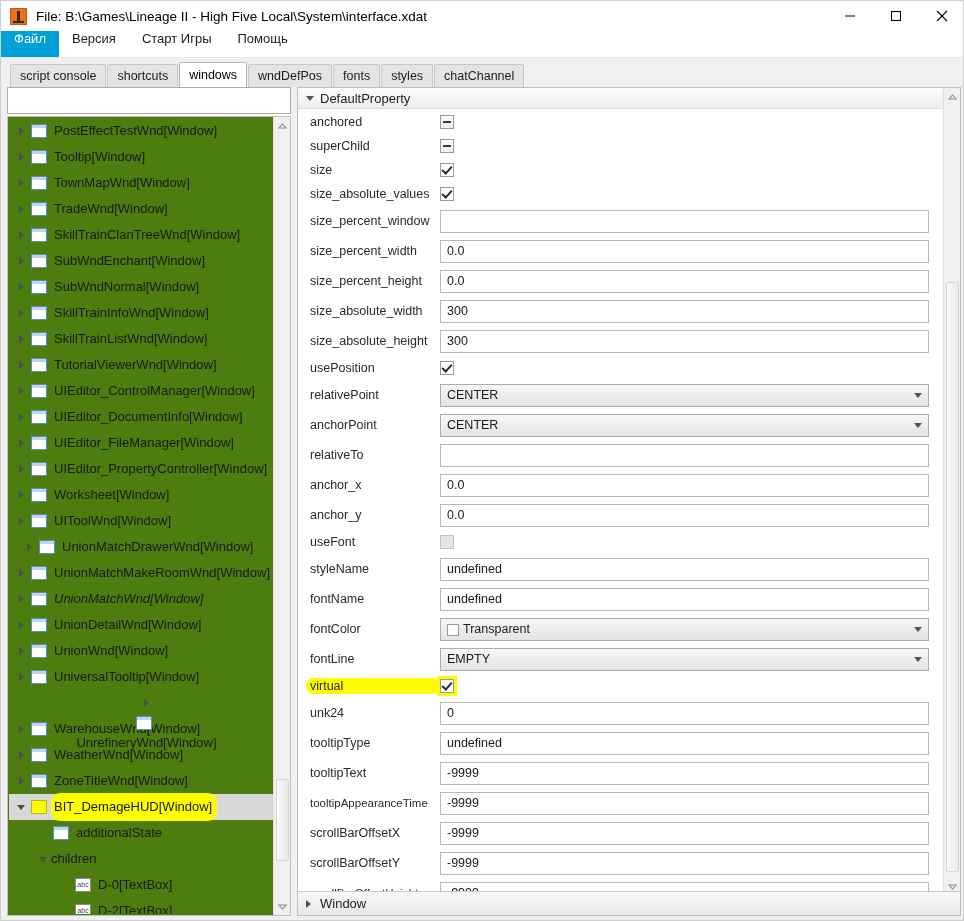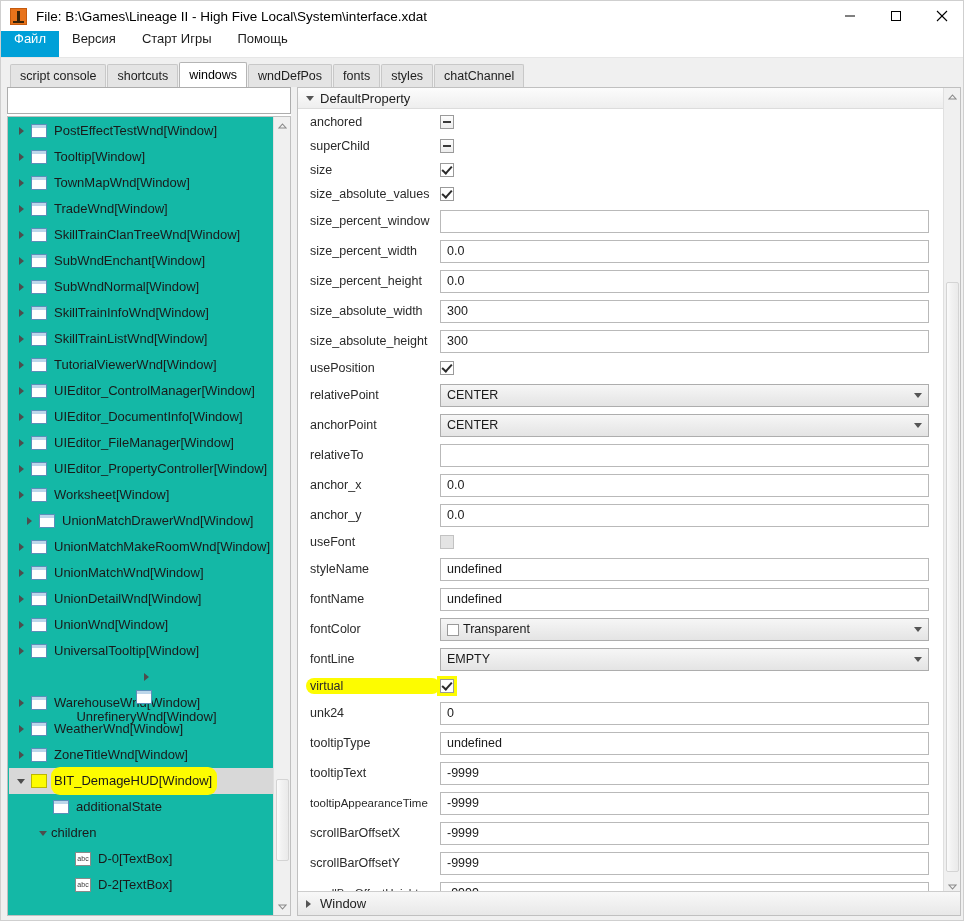--- a/index.html
+++ b/index.html
@@ -91,21 +91,21 @@
     position:absolute; left:0; top:0; width: 284px; height: 27px;
     background:#ffffff; border:1px solid #adadad;
   }
   .search-box input {
     width:100%; height:100%; border:none; outline:none;
     font-family: "Liberation Sans", sans-serif; font-size: 13px;
     padding: 0 6px; background: transparent; color:#000;
   }
   .tree-panel {
     position:absolute; left:0; top: 29px; width: 284px; height: 800px;
-    background:#14b8a6; border:1px solid #c0c0c0;
+    background:#4d7c0f; border:1px solid #c0c0c0;
     overflow: hidden;
   }
   .tree-viewport {
     position:absolute; left:1px; top:1px; width: 265px; height: 796px;
     overflow: hidden;
   }
   .tree-row {
     height: 26px; display:flex; align-items:center;
     font-size: 13px; color:#1a1a1a; white-space: nowrap;
     padding-left: 4px;
@@ -386,31 +386,36 @@
           <div class="tree-row" style="padding-left: 4px;">
             <span class="twisty collapsed"></span>
             <span class="ico ico-window"></span>
             <span class="tree-label">UIEditor_PropertyController[Window]</span>
           </div>
           <div class="tree-row" style="padding-left: 4px;">
             <span class="twisty collapsed"></span>
             <span class="ico ico-window"></span>
             <span class="tree-label">Worksheet[Window]</span>
           </div>
+          <div class="tree-row" style="padding-left: 4px;">
+            <span class="twisty collapsed"></span>
+            <span class="ico ico-window"></span>
+            <span class="tree-label">UIToolWnd[Window]</span>
+          </div>
           <div class="tree-row" style="padding-left: 12px;">
             <span class="twisty collapsed"></span>
             <span class="ico ico-window"></span>
             <span class="tree-label">UnionMatchDrawerWnd[Window]</span>
           </div>
           <div class="tree-row" style="padding-left: 4px;">
             <span class="twisty collapsed"></span>
             <span class="ico ico-window"></span>
             <span class="tree-label">UnionMatchMakeRoomWnd[Window]</span>
           </div>
-          <div class="tree-row" style="padding-left: 4px;">
+          <div class="tree-row" style="padding-left: 4px; font-style: italic;">
             <span class="twisty collapsed"></span>
             <span class="ico ico-window"></span>
             <span class="tree-label">UnionMatchWnd[Window]</span>
           </div>
           <div class="tree-row" style="padding-left: 4px;">
             <span class="twisty collapsed"></span>
             <span class="ico ico-window"></span>
             <span class="tree-label">UnionDetailWnd[Window]</span>
           </div>
           <div class="tree-row" style="padding-left: 4px;">

